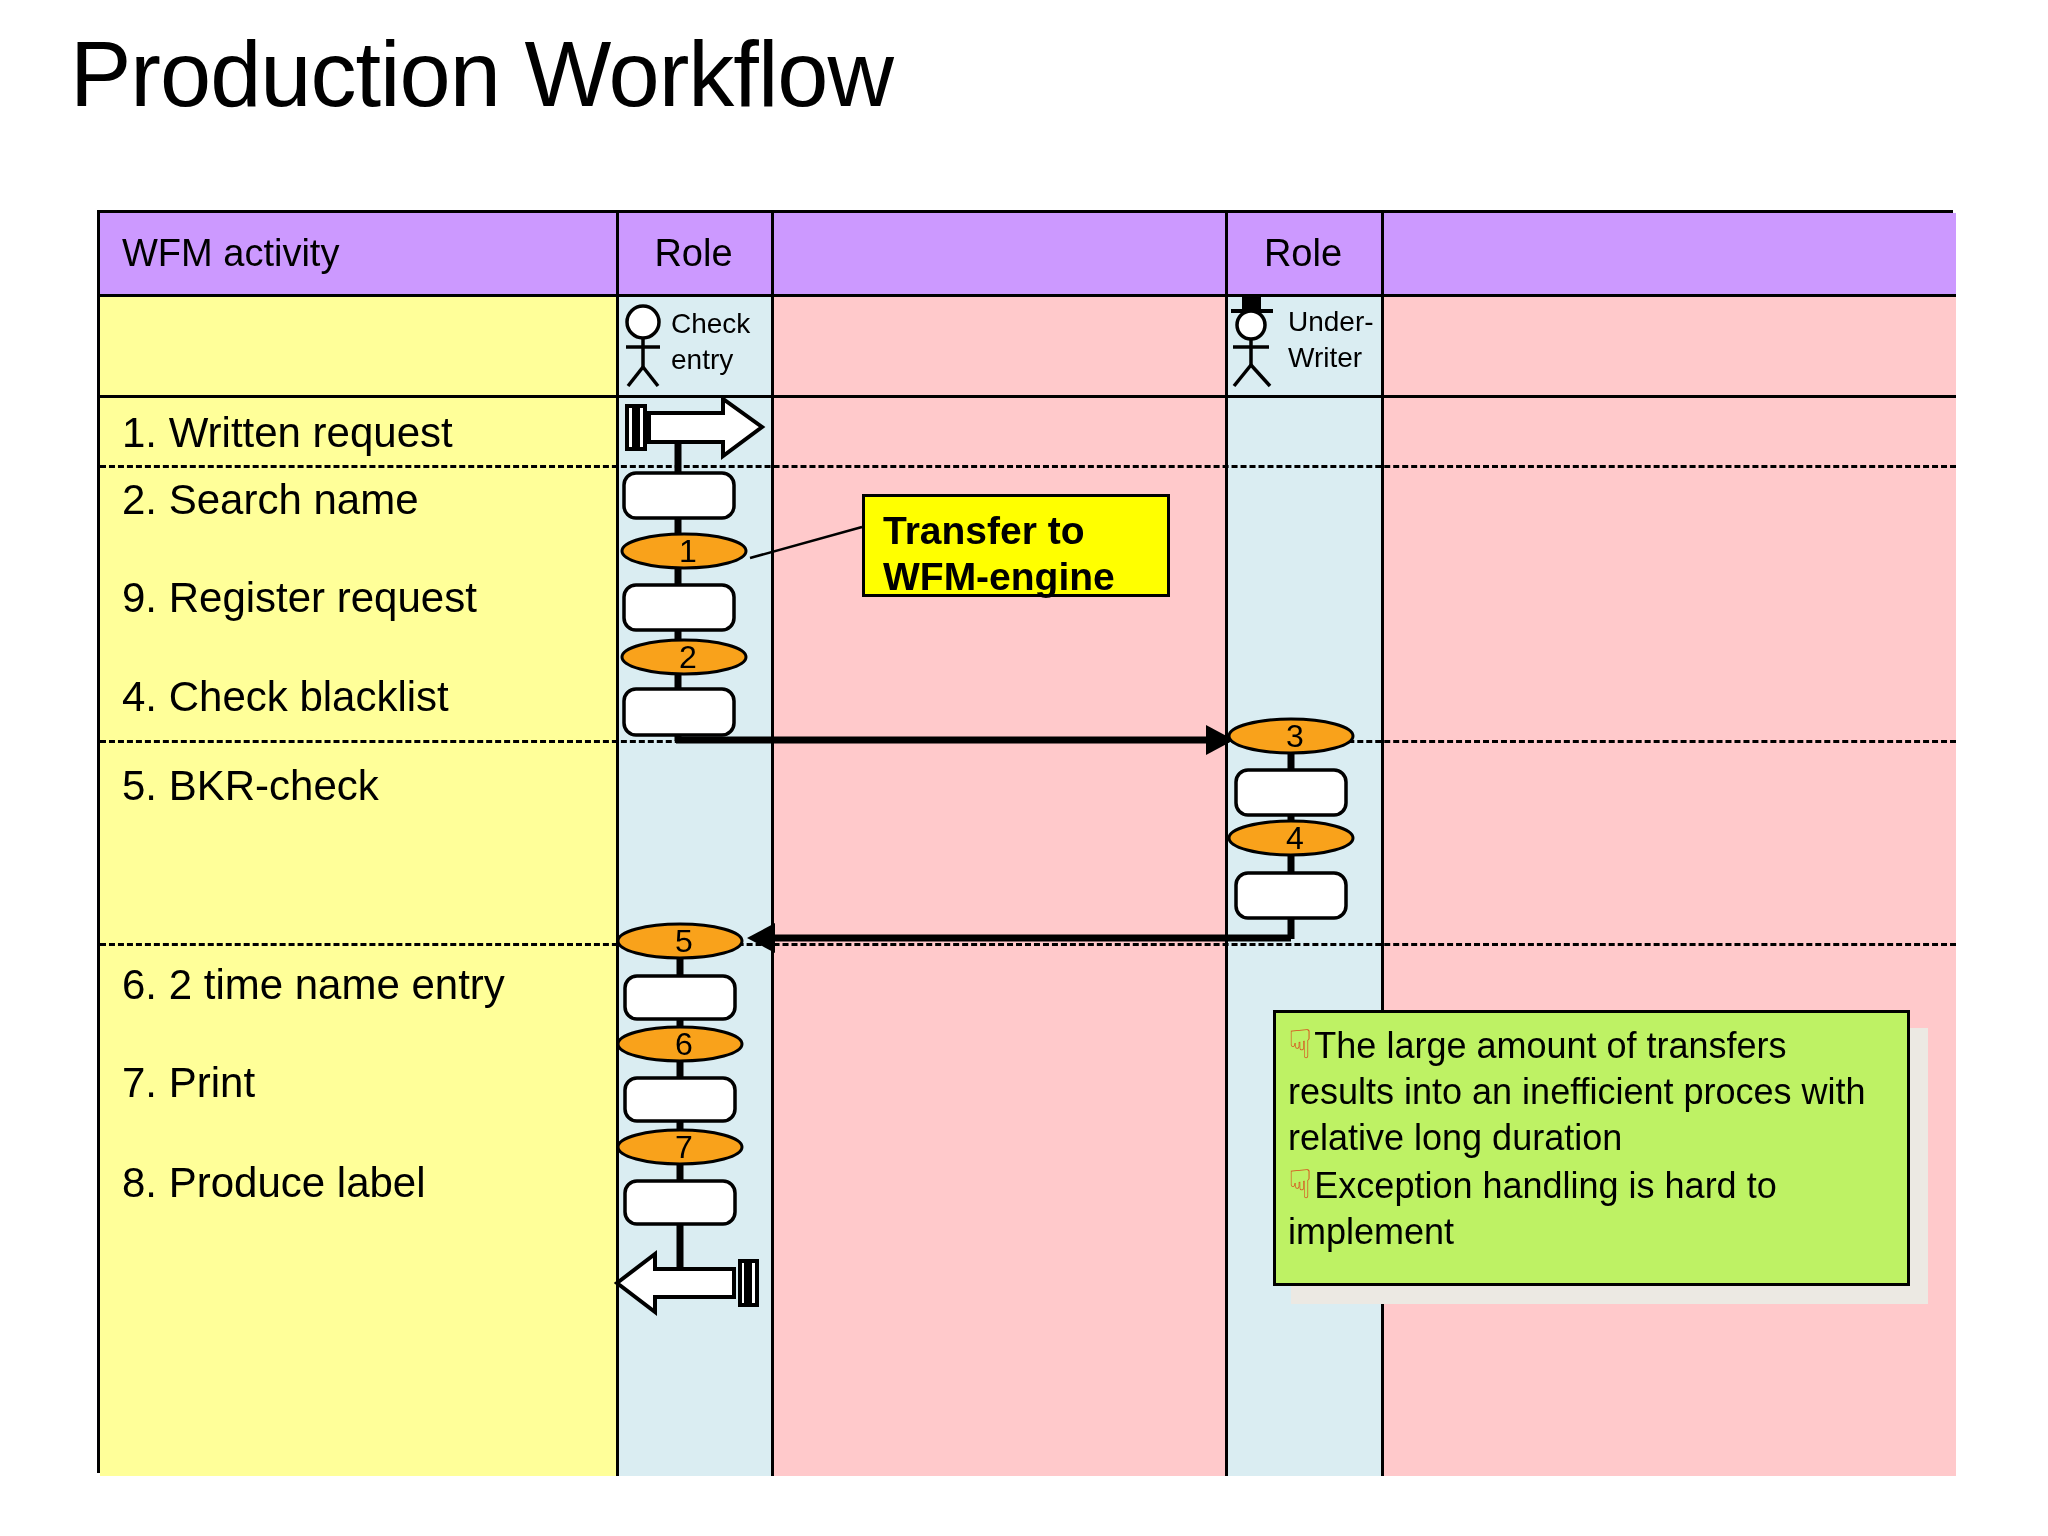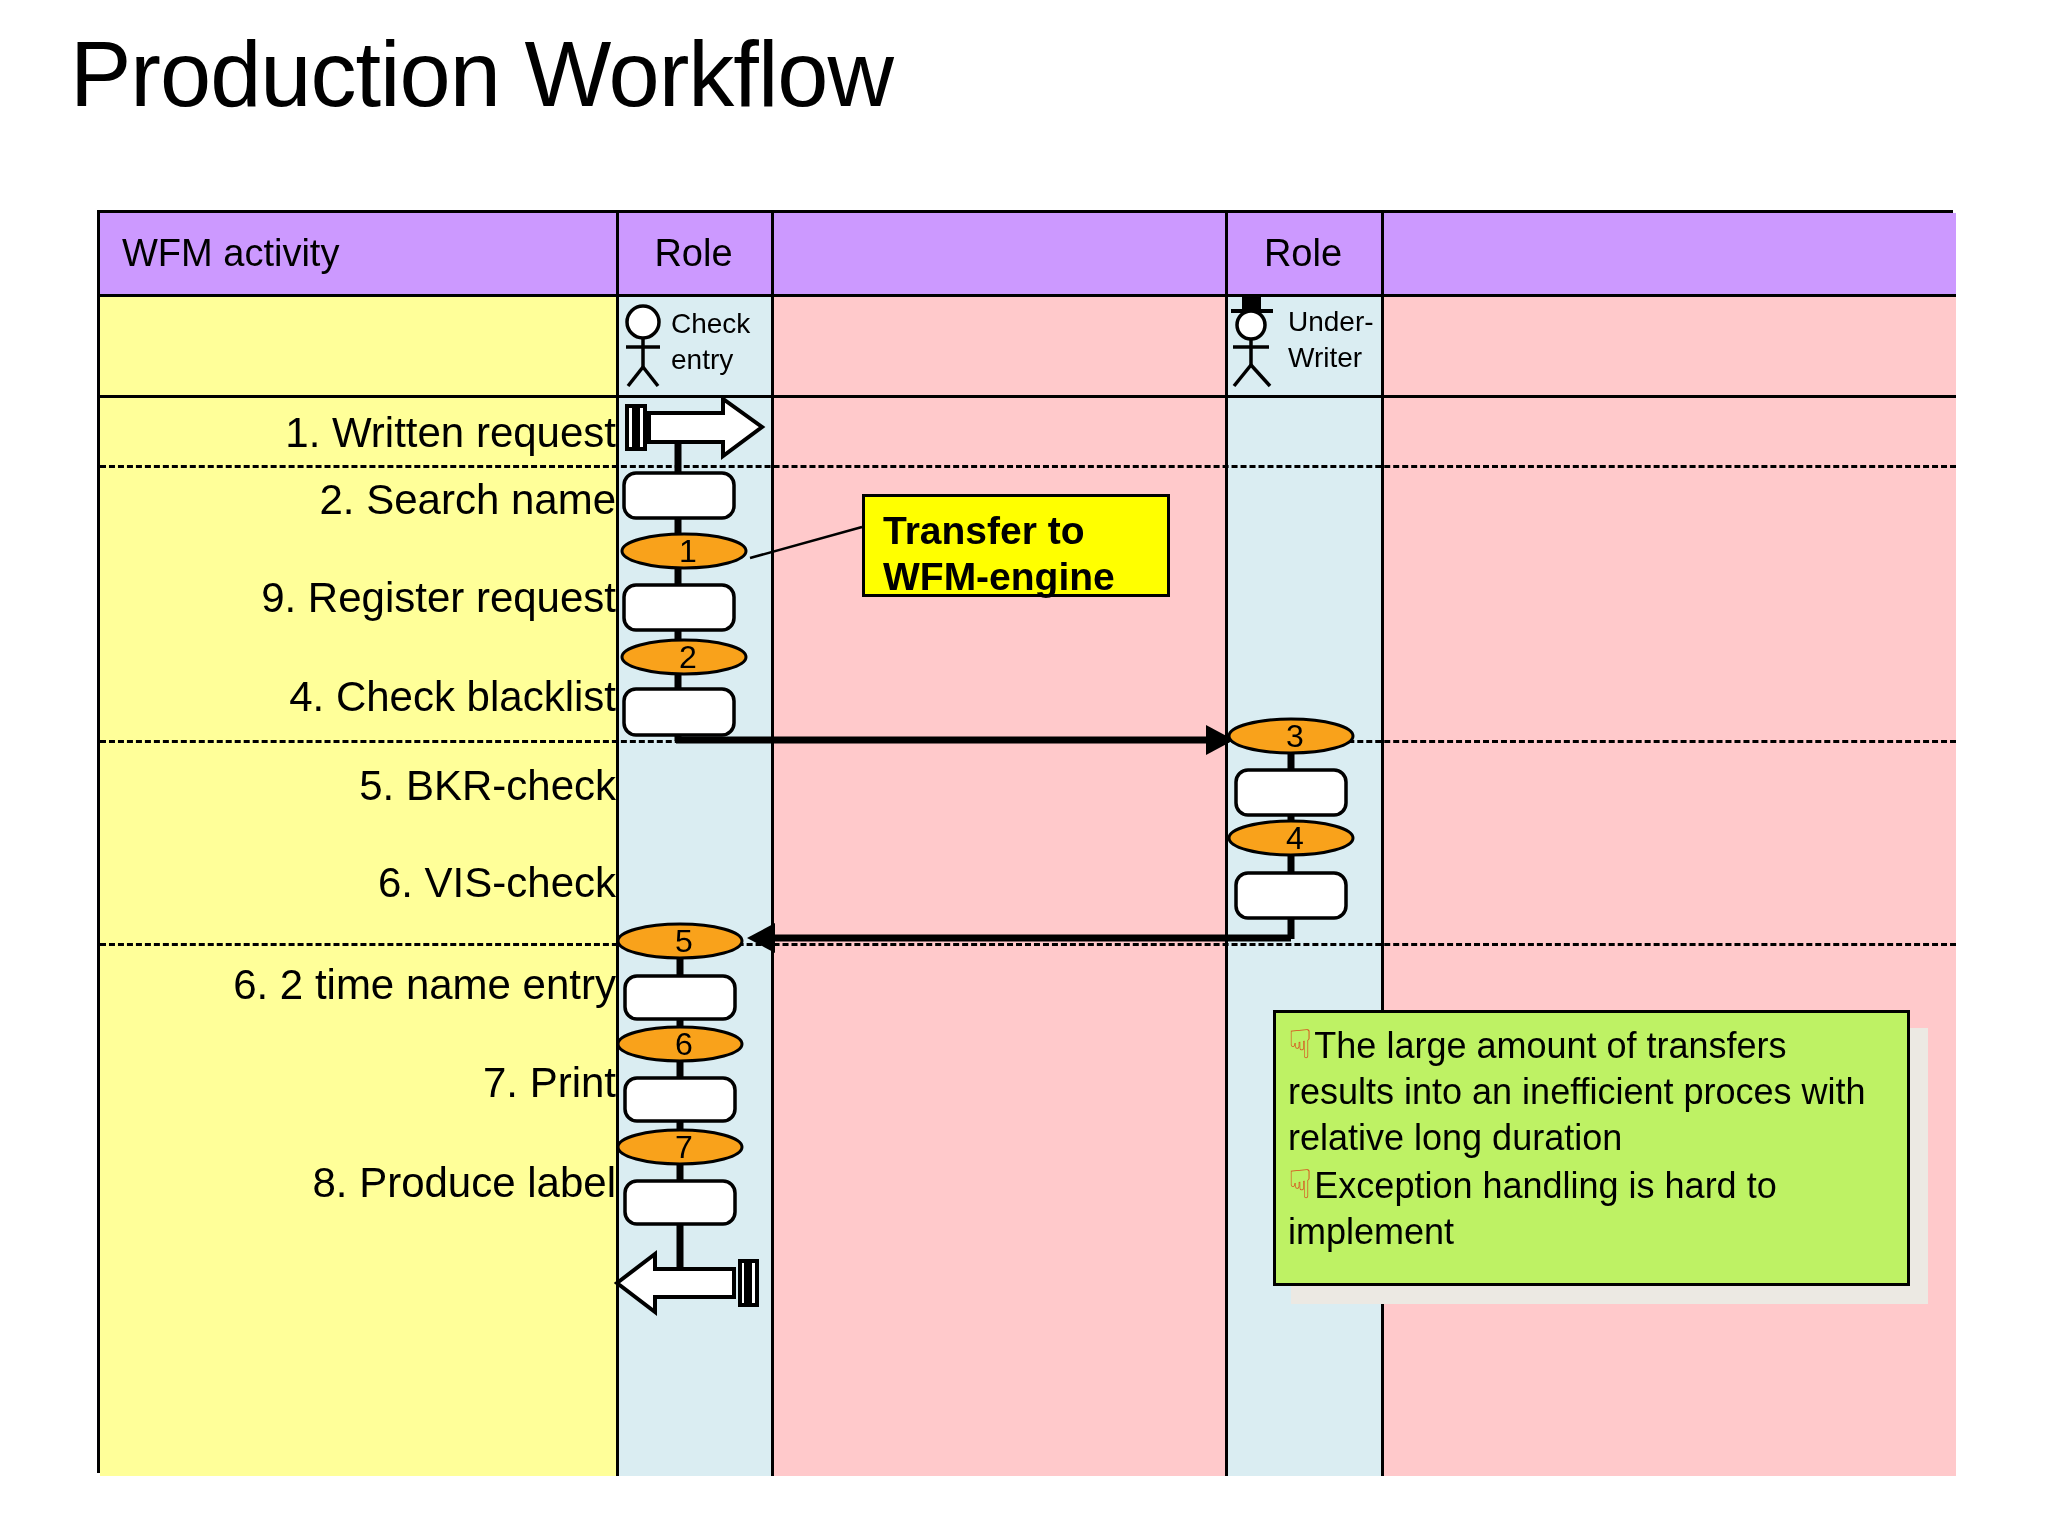--- a/index.html
+++ b/index.html
@@ -14,21 +14,21 @@
   .colbg{position:absolute;top:81px;height:1182px;}
   .hdrbg{position:absolute;left:0;top:0;width:1856px;height:81px;background:#CC99FF;}
   .vline{position:absolute;top:0;width:3px;height:1263px;background:#000;}
   .hline{position:absolute;left:0;width:1856px;height:3px;background:#000;}
   .dline{position:absolute;left:0;width:1856px;height:0;border-top:3px dashed #000;}
   .hdrcell{position:absolute;top:0;height:81px;display:flex;align-items:center;
            font-size:38px;color:#000;}
   .hdr-left{justify-content:flex-start;padding-left:22px;box-sizing:border-box;}
   .hdr-center{justify-content:center;}
   .activity{position:absolute;left:0;width:516px;padding-left:22px;box-sizing:border-box;
-            font-size:42px;line-height:48px;white-space:nowrap;text-align:right;}
+            font-size:42px;line-height:48px;white-space:nowrap;}
   .rolelabel{position:absolute;font-size:28px;line-height:36px;}
   
   svg.overlay{position:absolute;left:0;top:0;pointer-events:none;}
   
   .callout{position:absolute;left:862px;top:494px;width:308px;height:103px;
            background:#FFFF00;border:3px solid #000;box-sizing:border-box;
            font-size:39px;font-weight:bold;line-height:46px;padding:11px 0 0 18px;}
   .note{position:absolute;left:1273px;top:1010px;width:637px;height:276px;
         background:#bef264;border:3px solid #000;box-sizing:border-box;
         box-shadow:18px 18px 0 #ECE9E3;padding:8px 12px;font-size:36px;line-height:46px;}
@@ -67,21 +67,20 @@
     <div class="hdrcell hdr-center" style="left:1125px;width:156px;">Role</div>
 
     <div class="rolelabel" style="left:571px;top:93px;width:94px;">Check entry</div>
     <div class="rolelabel" style="left:1188px;top:91px;width:108px;">Under-Writer</div>
 
     <div class="activity" style="top:196px;">1. Written request</div>
     <div class="activity" style="top:263px;">2. Search name</div>
     <div class="activity" style="top:361px;">9. Register request</div>
     <div class="activity" style="top:460px;">4. Check blacklist</div>
     <div class="activity" style="top:549px;">5. BKR-check</div>
-    <div class="activity" style="top:646px;">6. VIS-check</div>
     <div class="activity" style="top:748px;">6. 2 time name entry</div>
     <div class="activity" style="top:846px;">7. Print</div>
     <div class="activity" style="top:946px;">8. Produce label</div>
   </div>
 
   <svg class="overlay" width="2048" height="1536" viewBox="0 0 2048 1536">
 
     <g stroke="#000" stroke-width="3.5" fill="none">
       <circle cx="643" cy="322" r="16" fill="#fff"></circle>
       <line x1="643" y1="338" x2="643" y2="367"></line>

